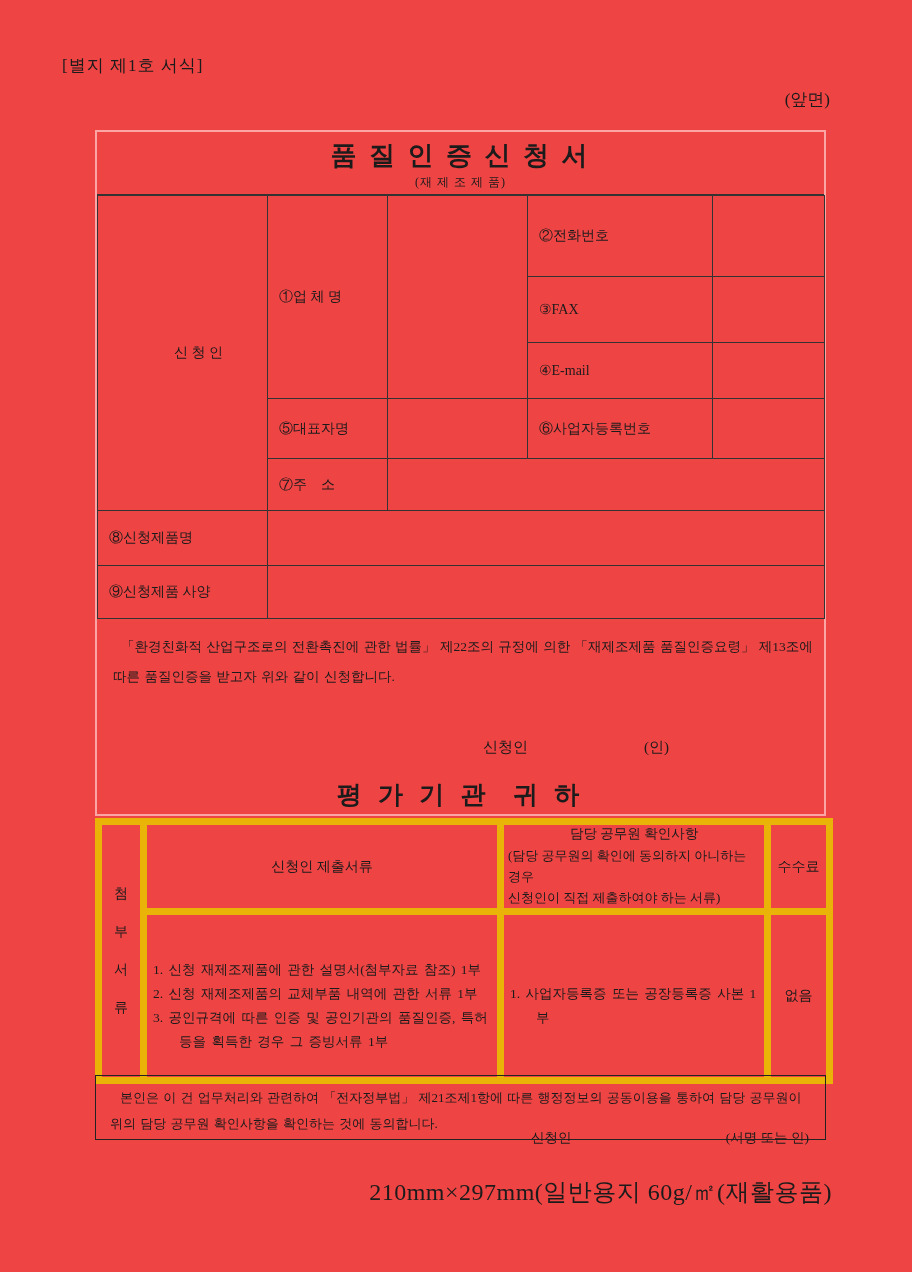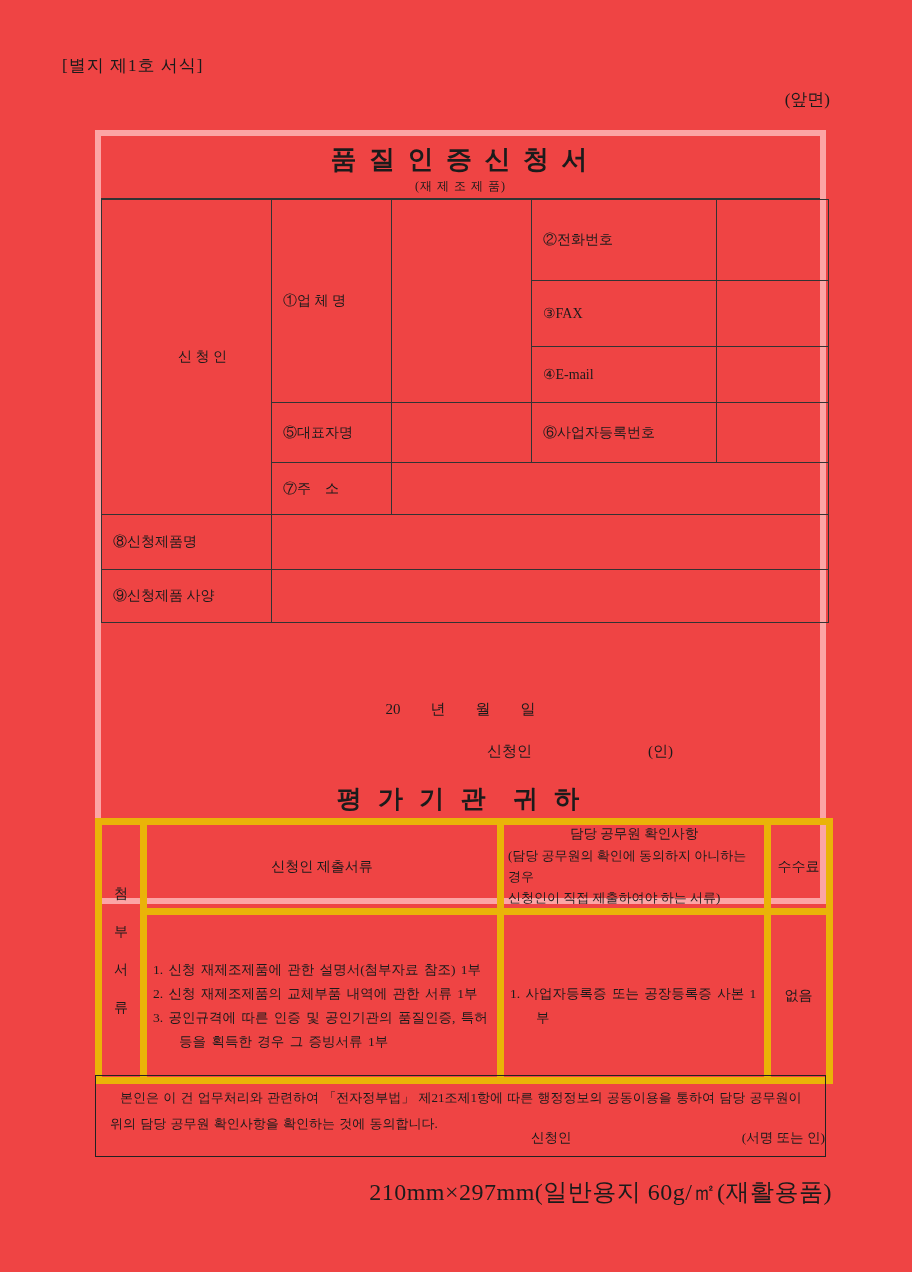--- a/index.html
+++ b/index.html
@@ -11,22 +11,22 @@
     font-family: "Liberation Serif", "DejaVu Serif", serif;
     color: #1b1b1b;
     overflow: hidden;
   }
   .note-left { position: absolute; left: 62px; top: 54px; font-size: 17px; letter-spacing: 1px; }
   .note-right { position: absolute; right: 82px; top: 88px; font-size: 17px; }
 
   
   .main-box {
     position: absolute; left: 95px; top: 130px;
-    width: 731px; height: 774px;
-    border: 6px solid #fca5a5;
+    width: 731px; height: 686px;
+    border: 2px solid #fca5a5;
   }
   .title-block { height: 63px; border-bottom: 1px solid #333; text-align: center; padding-top: 6px; }
   .title { font-size: 26px; font-weight: bold; letter-spacing: 3px; white-space: pre; }
   .subtitle { font-size: 12px; letter-spacing: 1px; margin-top: 1px; white-space: pre; }
 
   table.grid { border-collapse: collapse; table-layout: fixed; width: 727px; }
   table.grid td { border: 1px solid #333; font-size: 14px; vertical-align: middle; overflow: hidden; padding-left: 32px; }
   table.grid td.lbl { padding-left: 11px; white-space: pre; }
   table.grid td.ctr { text-align: center; white-space: pre; }
   tr.r1 { height: 81px; } tr.r2 { height: 66px; } tr.r3 { height: 56px; }
@@ -54,28 +54,28 @@
   td.hdr-mid { font-size: 13px; padding: 0 4px; vertical-align: middle; }
   td.hdr-mid .t { text-align: center; margin-bottom: 2px; font-size: 13.5px; }
   td.hdr-mid .n { line-height: 21px; }
   td.docs { vertical-align: top; font-size: 13.5px; padding: 36px 4px 17px 6px; line-height: 24px; word-spacing: 2px; }
   td.docs .item { padding-left: 26px; text-indent: -26px; }
   td.fee { text-align: center; font-size: 14px; }
 
   
   .consent-box {
     position: absolute; left: 95px; top: 1075px;
-    width: 731px; height: 82px;
+    width: 731px; height: 65px;
     border: 1.5px solid #222;
     font-size: 13px;
   }
   .consent-text { padding: 9px 12px 0 14px; line-height: 26px; text-indent: 10px; word-spacing: 1px; }
   .consent-sign { position: absolute; top: 53px; left: 0; width: 100%; font-size: 13.5px; }
   .consent-sign .sig { position: absolute; left: 435px; }
-  .consent-sign .seal { position: absolute; right: 0; text-align: right; }
+  .consent-sign .seal { position: absolute; right: 16px; text-align: right; }
 
   .footer { position: absolute; top: 1176px; right: 80px; font-size: 24px; letter-spacing: 0.5px; }
 </style>
 </head>
 <body>
 
 <div class="page">
 
   <div class="note-left">[별지 제1호 서식]</div>
   <div class="note-right">(앞면)</div>
@@ -125,21 +125,21 @@
           <td colspan="4"></td>
         </tr>
         <tr class="r7">
           <td class="lbl">⑨신청제품 사양</td>
           <td colspan="4"></td>
         </tr>
       </tbody>
     </table>
 
     <div class="statement-block">
-      <div class="date-line">20        년        월        일</div>
+      <p class="statement">「환경친화적 산업구조로의 전환촉진에 관한 법률」 제22조의 규정에 의한 「재제조제품 품질인증요령」 제13조에 따른 품질인증을 받고자 위와 같이 신청합니다.</p>
       <div class="sign-line">
         <span class="sig">신청인</span>
         <span class="seal">(인)</span>
       </div>
       <div class="recipient">평 가 기 관  귀 하</div>
     </div>
   </div>
 
   <table class="attach">
     <colgroup>

